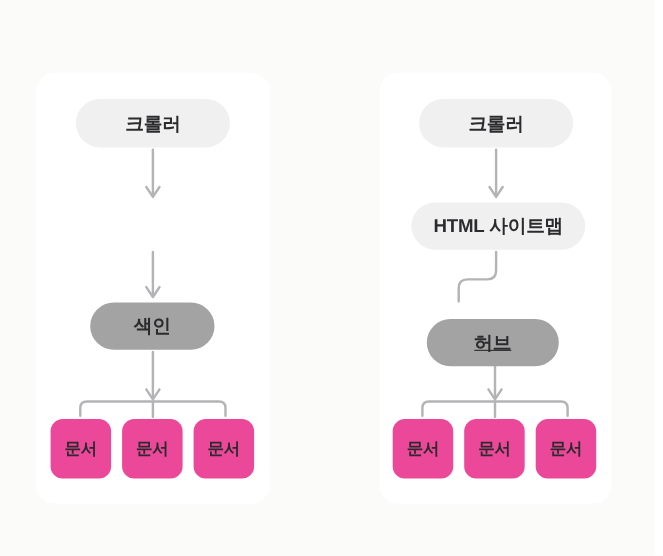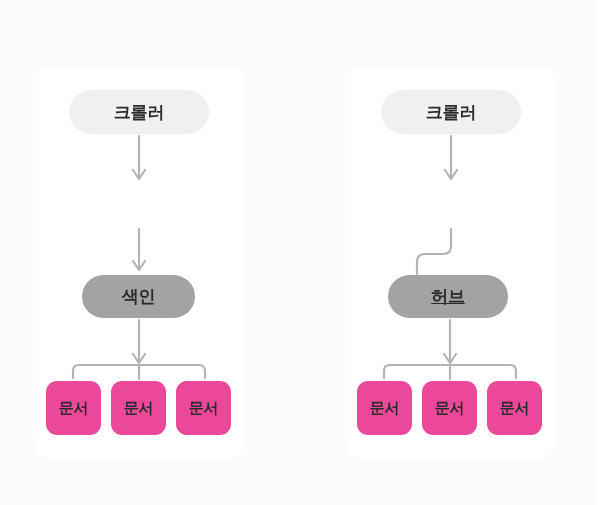--- a/index.html
+++ b/index.html
@@ -71,21 +71,21 @@
   .n-crawler-l  { left: 69px;  top: 90px;  width: 140px; height: 44px; }
   .n-xmlmap     { left: 53px;  top: 184px; width: 172px; height: 43px; }
   .n-index      { left: 82px;  top: 275px; width: 113px; height: 43px; }
   .n-doc-l1     { left: 46px;  top: 381px; width: 55px;  height: 54px; }
   .n-doc-l2     { left: 111px; top: 381px; width: 55px;  height: 54px; }
   .n-doc-l3     { left: 176px; top: 381px; width: 55px;  height: 54px; }
 
   
   .n-crawler-r  { left: 381px; top: 90px;  width: 140px; height: 44px; }
   .n-htmlmap    { left: 374px; top: 184px; width: 158px; height: 43px; }
-  .n-hub        { left: 388px; top: 275px; width: 120px; height: 43px; text-decoration: underline; }
+  .n-hub        { left: 388px; top: 290px; width: 120px; height: 43px; text-decoration: underline; }
   .n-doc-r1     { left: 357px; top: 381px; width: 55px;  height: 54px; }
   .n-doc-r2     { left: 422px; top: 381px; width: 55px;  height: 54px; }
   .n-doc-r3     { left: 487px; top: 381px; width: 55px;  height: 54px; }
 
   svg.wires {
     position: absolute;
     left: 0; top: 0;
     width: 603px;
     height: 505px;
     pointer-events: none;
@@ -149,20 +149,21 @@
 
 
   <div class="node pill-blue n-index">색인</div>
 
   <div class="node doc-box n-doc-l1">문서</div>
   <div class="node doc-box n-doc-l2">문서</div>
   <div class="node doc-box n-doc-l3">문서</div>
 
   <div class="node pill-gray n-crawler-r">크롤러</div>
 
+  <div class="node pill-gray n-htmlmap">HTML 사이트맵</div>
 
   <div class="node pill-blue n-hub">허브</div>
 
   <div class="node doc-box n-doc-r1">문서</div>
   <div class="node doc-box n-doc-r2">문서</div>
   <div class="node doc-box n-doc-r3">문서</div>
 
 </div>
 
 </body></html>

